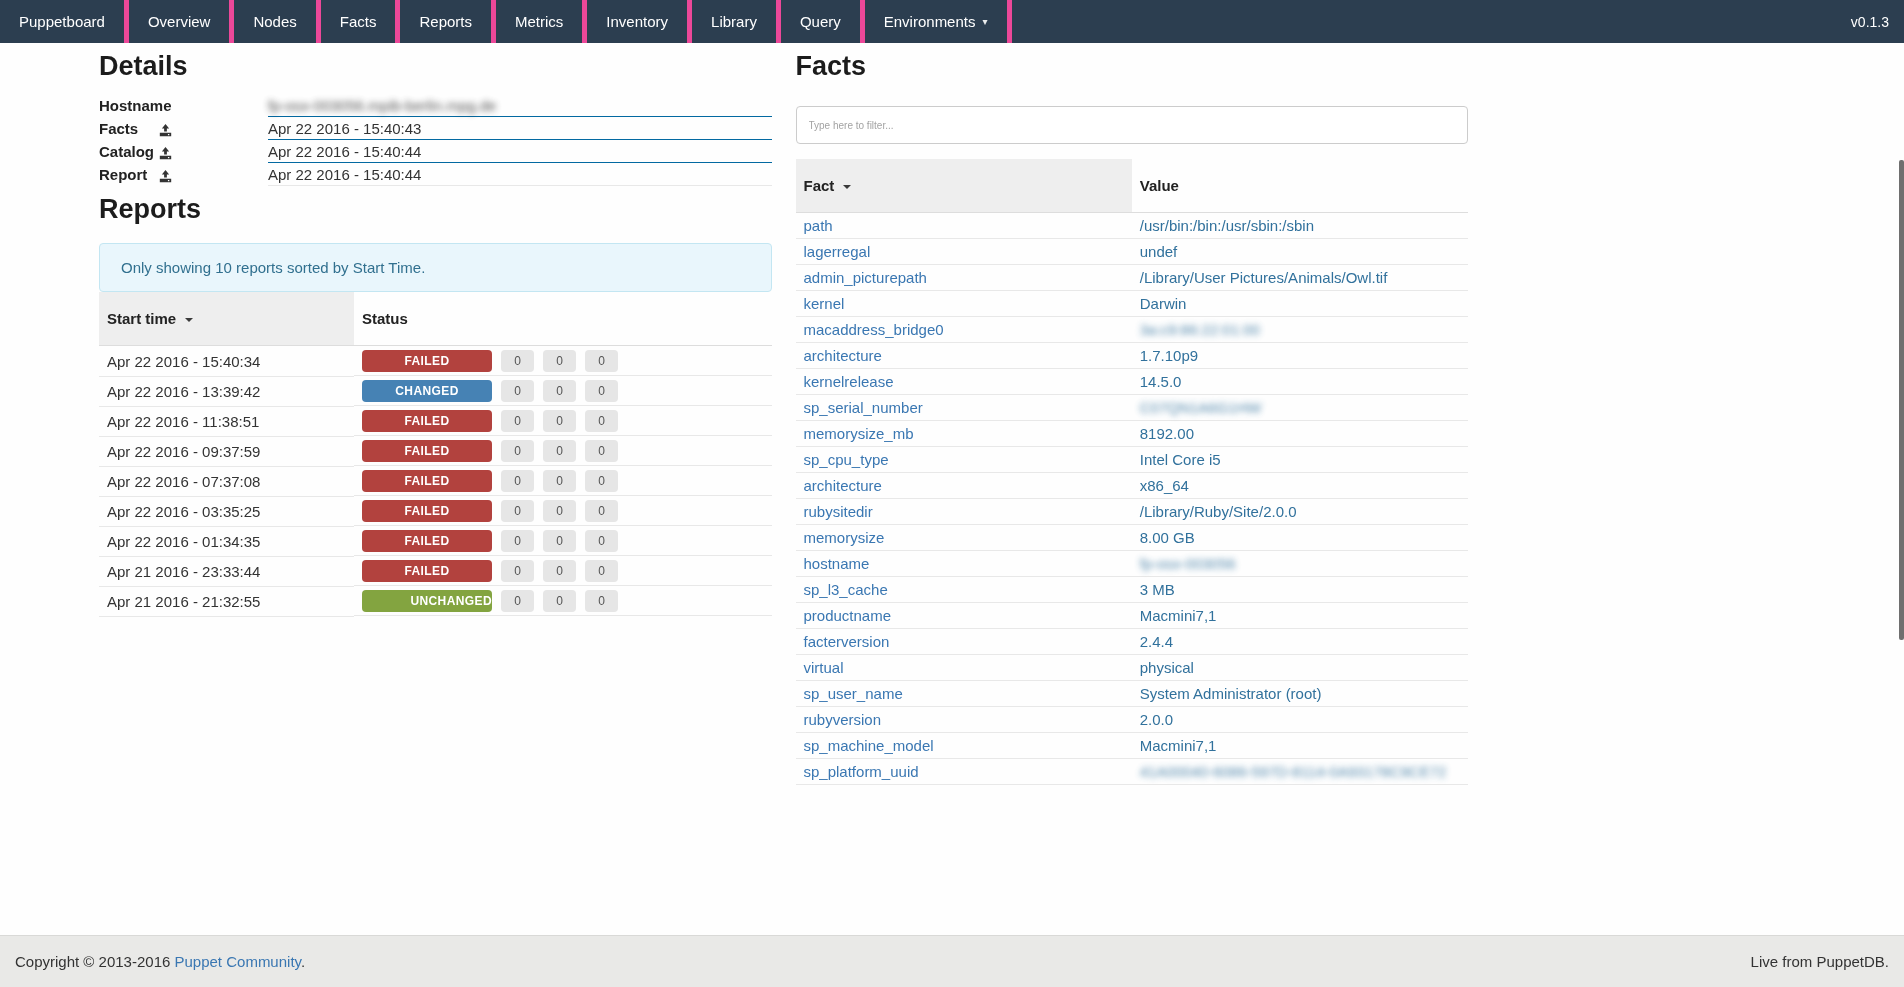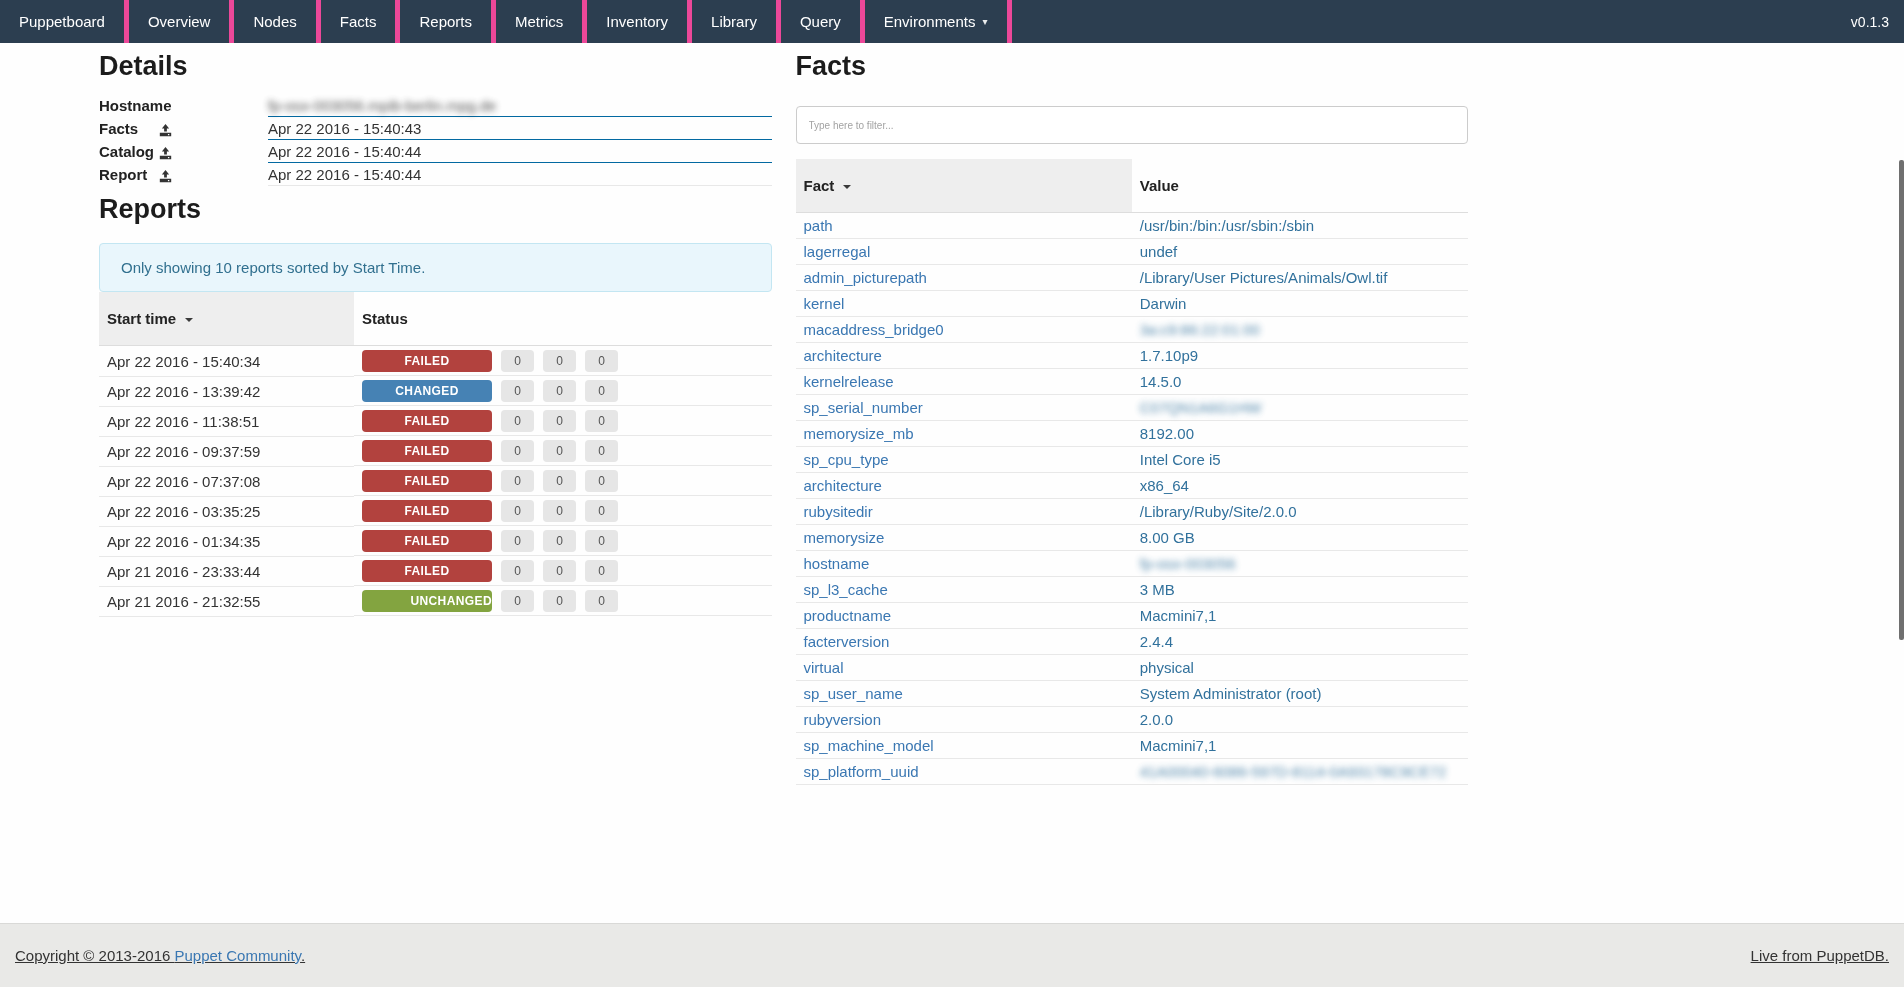--- a/index.html
+++ b/index.html
@@ -81,23 +81,23 @@
   
   .filter-input {
     width:100%; height:38px; border:1px solid #ccc; border-radius:4px;
     padding:8px 12px; font-size:10px; font-family:inherit; color:#333;
     margin:12px 0 15px; background:#fff; outline:none;
   }
   .filter-input::placeholder { color:#a3a3a3; }
 
   
   .footer {
-    flex-shrink:0; height:64px; background:#e9e9e7; border-top:1px solid #d9d9d7;
+    flex-shrink:0; height:52px; background:#e9e9e7; border-top:1px solid #d9d9d7;
     display:flex; align-items:center; justify-content:space-between;
-    padding:16px 15px; font-size:15px; color:#333;text-decoration:underline;
+    padding:16px 15px; font-size:15px; color:#333;
   }
   .footer a { color:#3a77b2; }
 
   
   .scrollbar-thumb {
     position:fixed; right:0; top:160px; width:5px; height:480px;
     background:#6f6f6f; border-radius:2px;
   }
 </style>
 </head>

